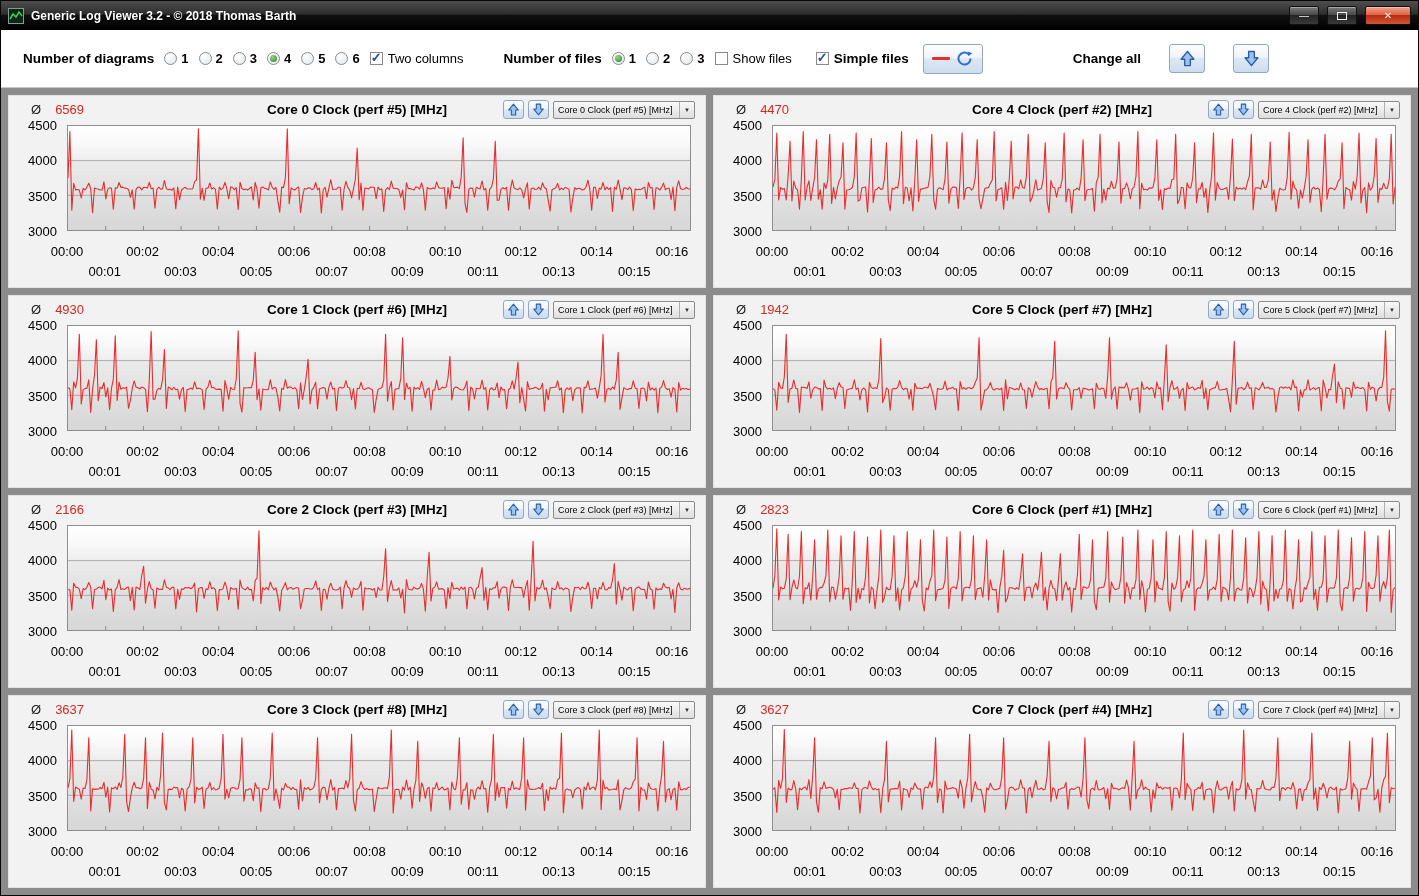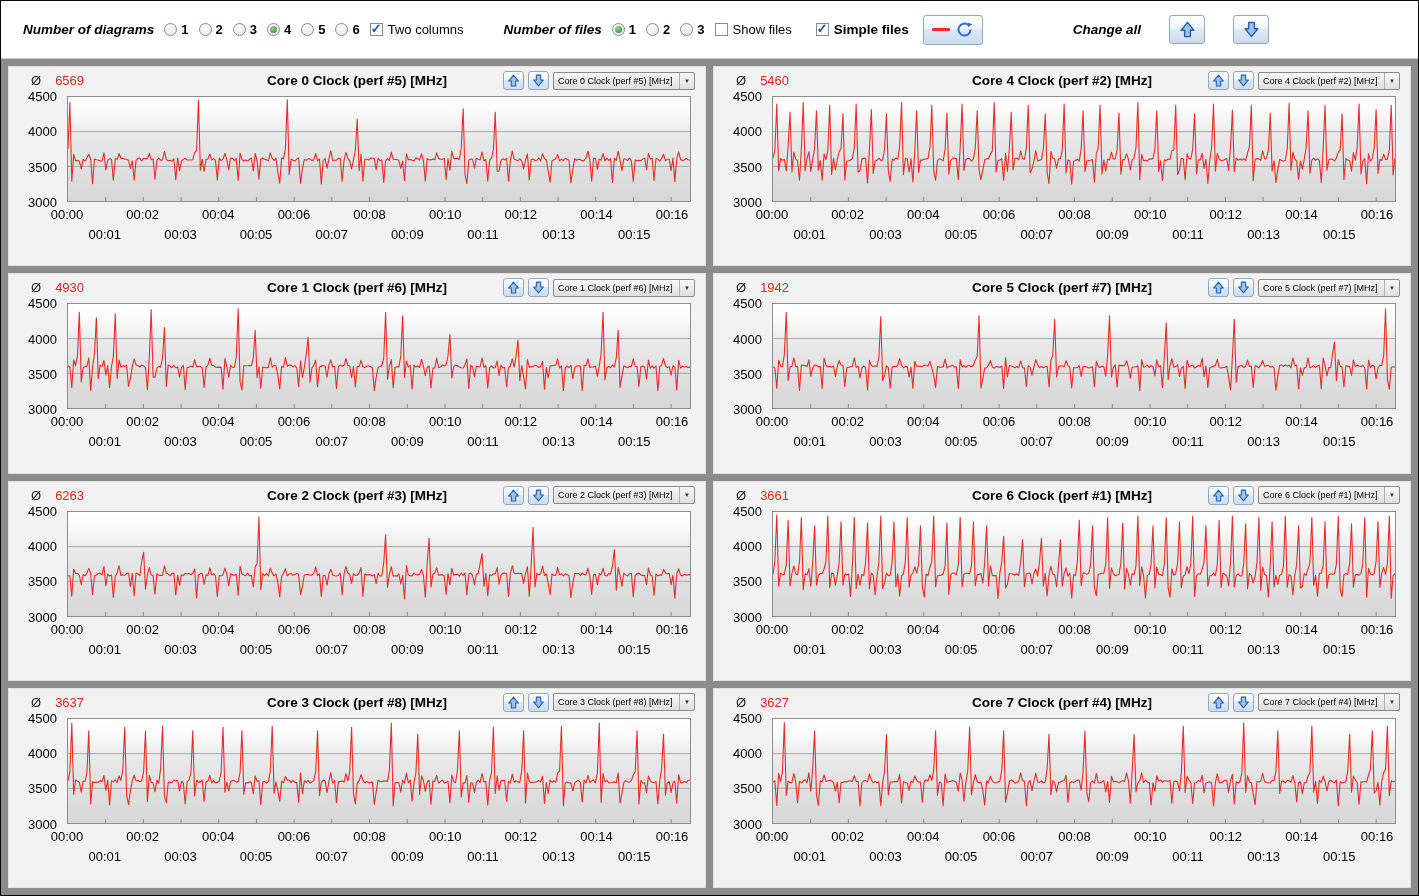--- a/index.html
+++ b/index.html
@@ -12,21 +12,21 @@
   .tb-spacer{flex:1}
   .tb-btn{width:30px;height:19px;margin-left:1px;border:1px solid #101010;border-radius:2px;
     background:linear-gradient(#7a7a7a,#4a4a4a 45%,#242424 50%,#3a3a3a);
     box-shadow:inset 0 1px 0 rgba(255,255,255,.35);color:#f2f2f2;font-size:10px;line-height:17px;
     text-align:center;padding:0;cursor:default;}
   .tb-btn.close{width:46px;background:linear-gradient(#f0a28e,#dd6443 45%,#b92d10 50%,#cf5632);}
   .maxbox{display:inline-block;width:8px;height:6px;border:1px solid #f2f2f2;margin-top:5px;}
   
   .toolbar{height:57px;flex:0 0 57px;background:#fff;display:flex;align-items:center;
     padding:0 22px;border-bottom:1px solid #c9c9c9;font-size:13px;color:#000;}
-  .tlabel{font-weight:bold;font-size:13.5px;white-space:nowrap;font-style:italic;}
+  .tlabel{font-weight:bold;font-size:13.5px;white-space:nowrap;}
   .radio-group{display:flex;align-items:center;margin-left:10px;}
   .radio-item{display:flex;align-items:center;margin-right:10px;cursor:default;}
   .radio{width:13px;height:13px;border-radius:50%;border:1px solid #8a8a8a;box-sizing:border-box;
     background:radial-gradient(circle at 35% 30%,#fff,#dfe6ec);margin-right:4px;position:relative;}
   .radio.checked::after{content:"";position:absolute;left:2px;top:2px;width:7px;height:7px;border-radius:50%;
     background:radial-gradient(circle at 38% 32%,#8fd97f,#2e7d32);}
   .radio-label{font-weight:bold;}
   .check-item{display:flex;align-items:center;white-space:nowrap;cursor:default;}
   .checkbox{width:13px;height:13px;border:1px solid #8a8a8a;box-sizing:border-box;background:#fff;
     margin-right:5px;position:relative;}
@@ -62,30 +62,41 @@
   .chart-area{position:relative;flex:0 0 106px;height:106px;margin:1px 6px 0 50px;}
   .plot{position:absolute;inset:0;border:1px solid #8e8e8e;
     background:linear-gradient(180deg,#ffffff 0%,#fbfbfb 14%,#e9e9e9 38%,#dedede 75%,#d7d7d7 100%);}
   .plot-svg{position:absolute;inset:0;width:100%;height:100%;display:block;}
   .grid{stroke:#ababab;stroke-width:1;vector-effect:non-scaling-stroke;}
   .tick{stroke:#8a8a8a;stroke-width:1;vector-effect:non-scaling-stroke;}
   .series{fill:none;stroke-width:1.1;vector-effect:non-scaling-stroke;stroke-linejoin:round;}
   .ylabels{position:absolute;left:-50px;top:0;bottom:0;width:44px;}
   .ylab{position:absolute;right:4px;transform:translateY(-50%);font-size:13px;color:#000;}
   .xrow{position:relative;height:20px;flex:0 0 20px;margin:0 6px 0 50px;font-size:13px;color:#000;}
-  .xrow1{margin-top:4px;}
+  .xrow1{margin-top:12px;}
   .xlab{position:absolute;top:1px;transform:translateX(-50%);white-space:nowrap;}
   .panel-fill{flex:1;} .ml24{margin-left:24px;} .ml14{margin-left:14px;}
   .ml90{margin-left:90px;} .ml28{margin-left:28px;} .ml40{margin-left:40px;}
 </style>
 </head>
 <body>
 
 <div class="window">
 
+  <div class="titlebar">
+    <svg width="16" height="16" viewBox="0 0 16 16">
+      <rect x="0.5" y="0.5" width="15" height="15" fill="#10241a" stroke="#7aa48a"></rect>
+      <polyline points="2,11 5,6 8,9 11,4 14,8" stroke="#39d353" stroke-width="1.5" fill="none"></polyline>
+    </svg>
+    <span class="title">Generic Log Viewer 3.2 - © 2018 Thomas Barth</span>
+    <span class="tb-spacer"></span>
+    <button class="tb-btn">—</button>
+    <button class="tb-btn"><span class="maxbox"></span></button>
+    <button class="tb-btn close">✕</button>
+  </div>
 
   <div class="toolbar">
     <span class="tlabel">Number of diagrams</span>
     <span class="radio-group" id="radios-diagrams">
         <label class="radio-item">
           <span class="radio"></span>
           <span class="radio-label">1</span>
         </label>
         <label class="radio-item">
           <span class="radio"></span>
@@ -231,21 +242,21 @@
           <span class="xlab" style="left: 66.6667%;">00:11</span>
           <span class="xlab" style="left: 78.7879%;">00:13</span>
           <span class="xlab" style="left: 90.9091%;">00:15</span>
         </div>
         <div class="panel-fill"></div>
       </div>
       <div class="panel">
         <div class="panel-header">
           <div class="left-grp">
             <span class="avg-sym">Ø</span>
-            <span class="avg-val">5460</span>
+            <span class="avg-val">4470</span>
           </div>
           <div class="panel-title">Core 4 Clock (perf #2) [MHz]</div>
           <div class="panel-controls">
             <button class="mini-btn">
               <svg width="13" height="13" viewBox="0 0 12 12">
                 <path d="M6 1 L10.5 6.5 H8 V11 H4 V6.5 H1.5 Z" fill="#9cc3ee" stroke="#2a5fa8" stroke-width="1" stroke-linejoin="round"></path>
               </svg>
             </button>
             <button class="mini-btn">
               <svg width="13" height="13" viewBox="0 0 12 12">
@@ -465,21 +476,21 @@
           <span class="xlab" style="left: 66.6667%;">00:11</span>
           <span class="xlab" style="left: 78.7879%;">00:13</span>
           <span class="xlab" style="left: 90.9091%;">00:15</span>
         </div>
         <div class="panel-fill"></div>
       </div>
       <div class="panel">
         <div class="panel-header">
           <div class="left-grp">
             <span class="avg-sym">Ø</span>
-            <span class="avg-val">6263</span>
+            <span class="avg-val">2166</span>
           </div>
           <div class="panel-title">Core 2 Clock (perf #3) [MHz]</div>
           <div class="panel-controls">
             <button class="mini-btn">
               <svg width="13" height="13" viewBox="0 0 12 12">
                 <path d="M6 1 L10.5 6.5 H8 V11 H4 V6.5 H1.5 Z" fill="#9cc3ee" stroke="#2a5fa8" stroke-width="1" stroke-linejoin="round"></path>
               </svg>
             </button>
             <button class="mini-btn">
               <svg width="13" height="13" viewBox="0 0 12 12">
@@ -543,21 +554,21 @@
           <span class="xlab" style="left: 66.6667%;">00:11</span>
           <span class="xlab" style="left: 78.7879%;">00:13</span>
           <span class="xlab" style="left: 90.9091%;">00:15</span>
         </div>
         <div class="panel-fill"></div>
       </div>
       <div class="panel">
         <div class="panel-header">
           <div class="left-grp">
             <span class="avg-sym">Ø</span>
-            <span class="avg-val">3661</span>
+            <span class="avg-val">2823</span>
           </div>
           <div class="panel-title">Core 6 Clock (perf #1) [MHz]</div>
           <div class="panel-controls">
             <button class="mini-btn">
               <svg width="13" height="13" viewBox="0 0 12 12">
                 <path d="M6 1 L10.5 6.5 H8 V11 H4 V6.5 H1.5 Z" fill="#9cc3ee" stroke="#2a5fa8" stroke-width="1" stroke-linejoin="round"></path>
               </svg>
             </button>
             <button class="mini-btn">
               <svg width="13" height="13" viewBox="0 0 12 12">

